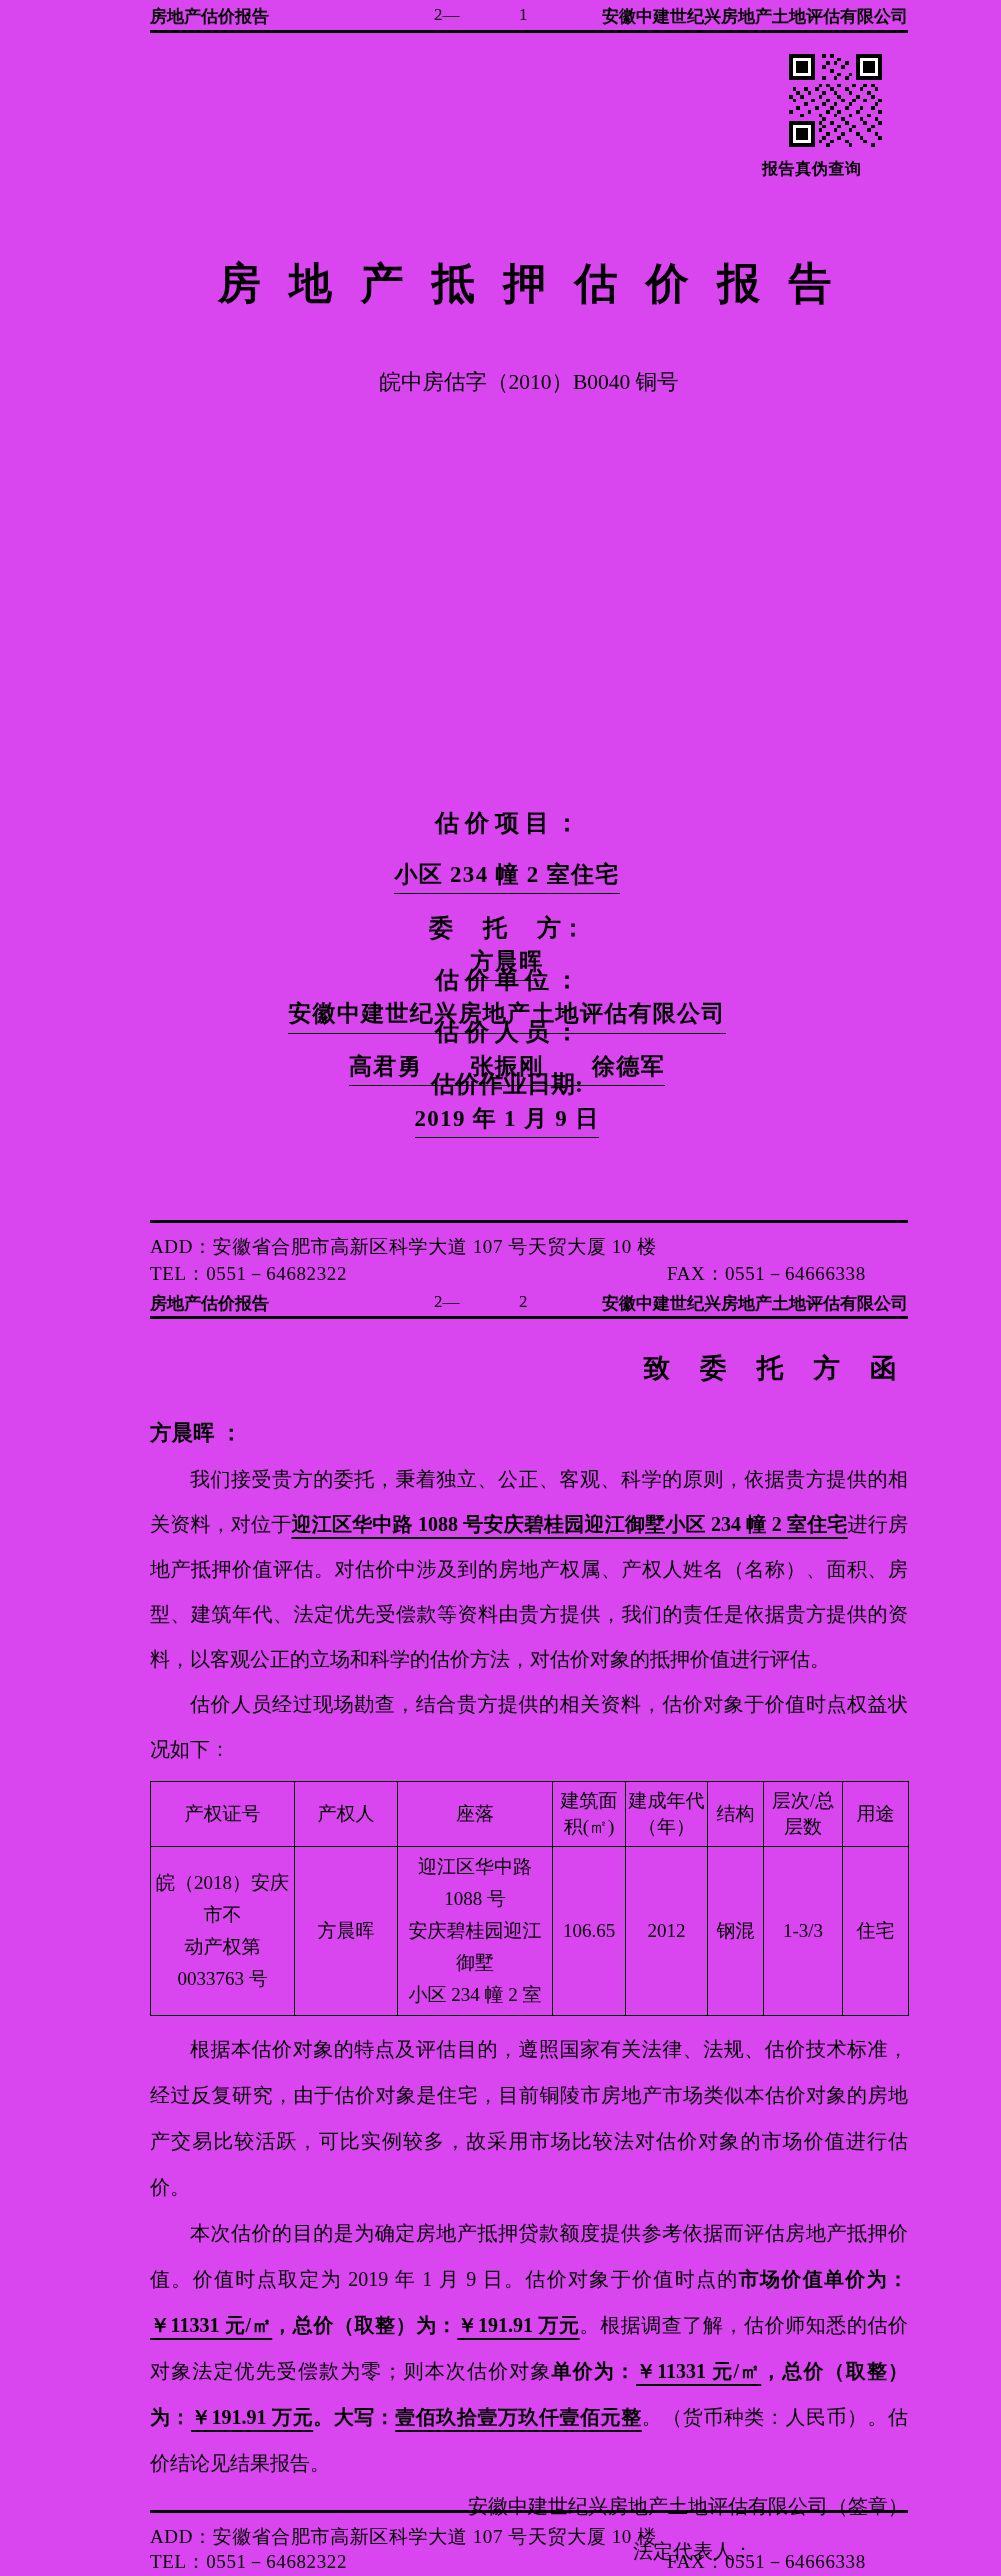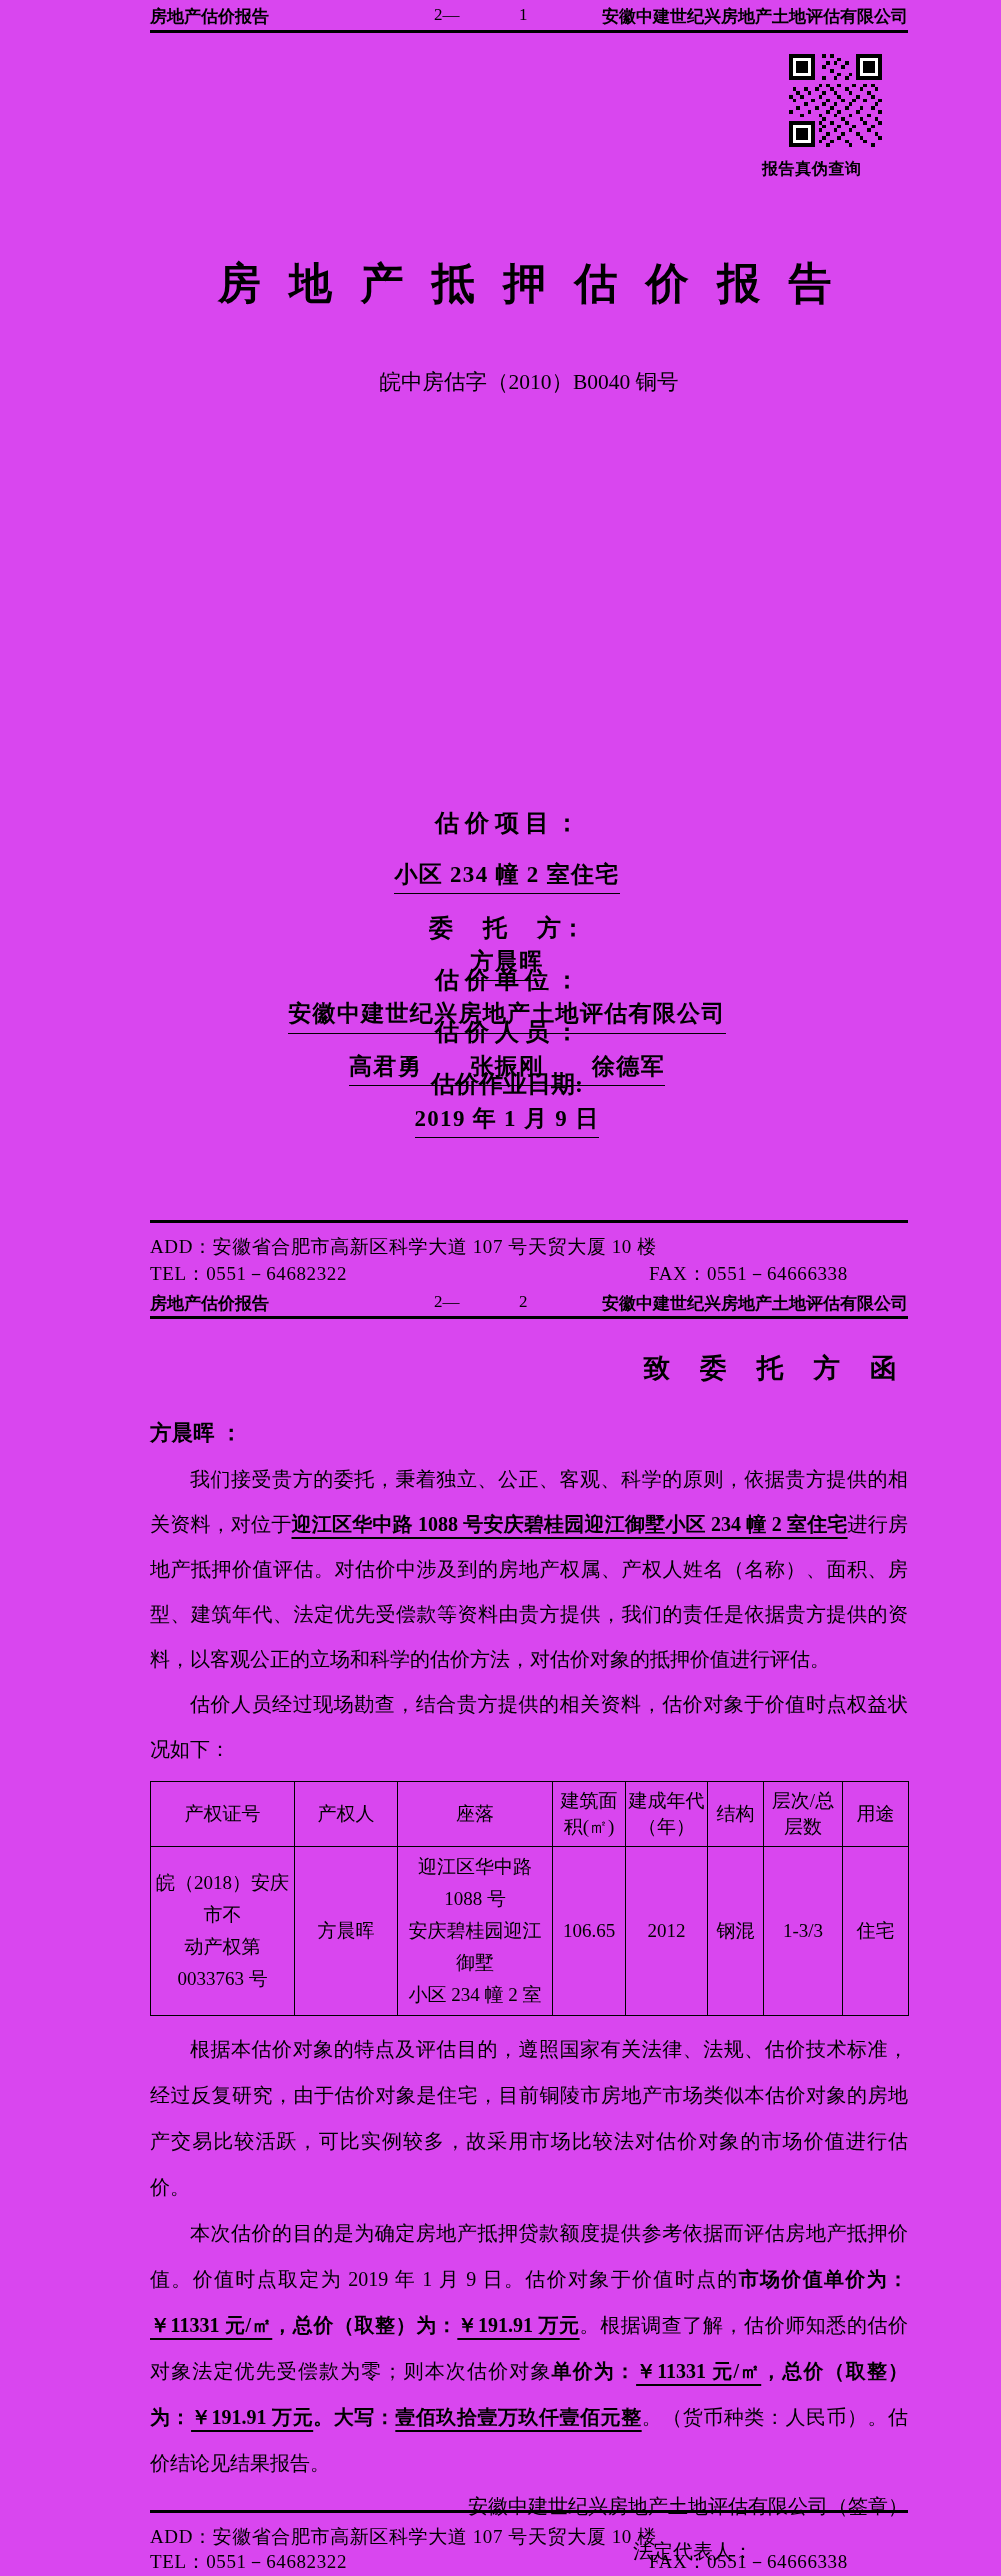--- a/index.html
+++ b/index.html
@@ -34,21 +34,21 @@
   .fields { position:absolute; left:155px; top:807px; width:704px; }
   .field-row { display:flex; align-items:center; height:34px; margin-bottom:18.3px;flex-direction:column; }
   .field-label { font-size:24px; font-weight:bold; white-space:pre; padding-bottom:2.5px; }
   .field-spacer { width:63px; }
   .field-value { flex:1; border-bottom:1.9px solid #000; font-size:23px; font-weight:bold;
     text-align:center; padding-bottom:3.2px; letter-spacing:1.3px; white-space:pre; }
   .field-value.left { text-align:left; }
 
   
   .foot-line { position:absolute; left:150px; width:758px; font-size:19px; letter-spacing:0.6px; }
-  .fax { position:absolute; left:499px; }
+  .fax { position:absolute; left:517px; }
 
   
   .letter { position:absolute; left:150px; top:1351px; width:758px; font-size:20px; }
   .letter-title { text-align:right; font-size:26.5px; font-weight:bold; letter-spacing:11.4px;
     line-height:35px; margin:0 0 33px 0;
     font-family:"Liberation Sans","DejaVu Sans",sans-serif; }
   .salutation { font-size:21.5px; font-weight:bold; line-height:28px; margin:0 0 10px 0;
     font-family:"Liberation Sans","DejaVu Sans",sans-serif; }
   .para { margin:0; text-align:justify; text-indent:40px; }
   .lh72 { line-height:45px; }

